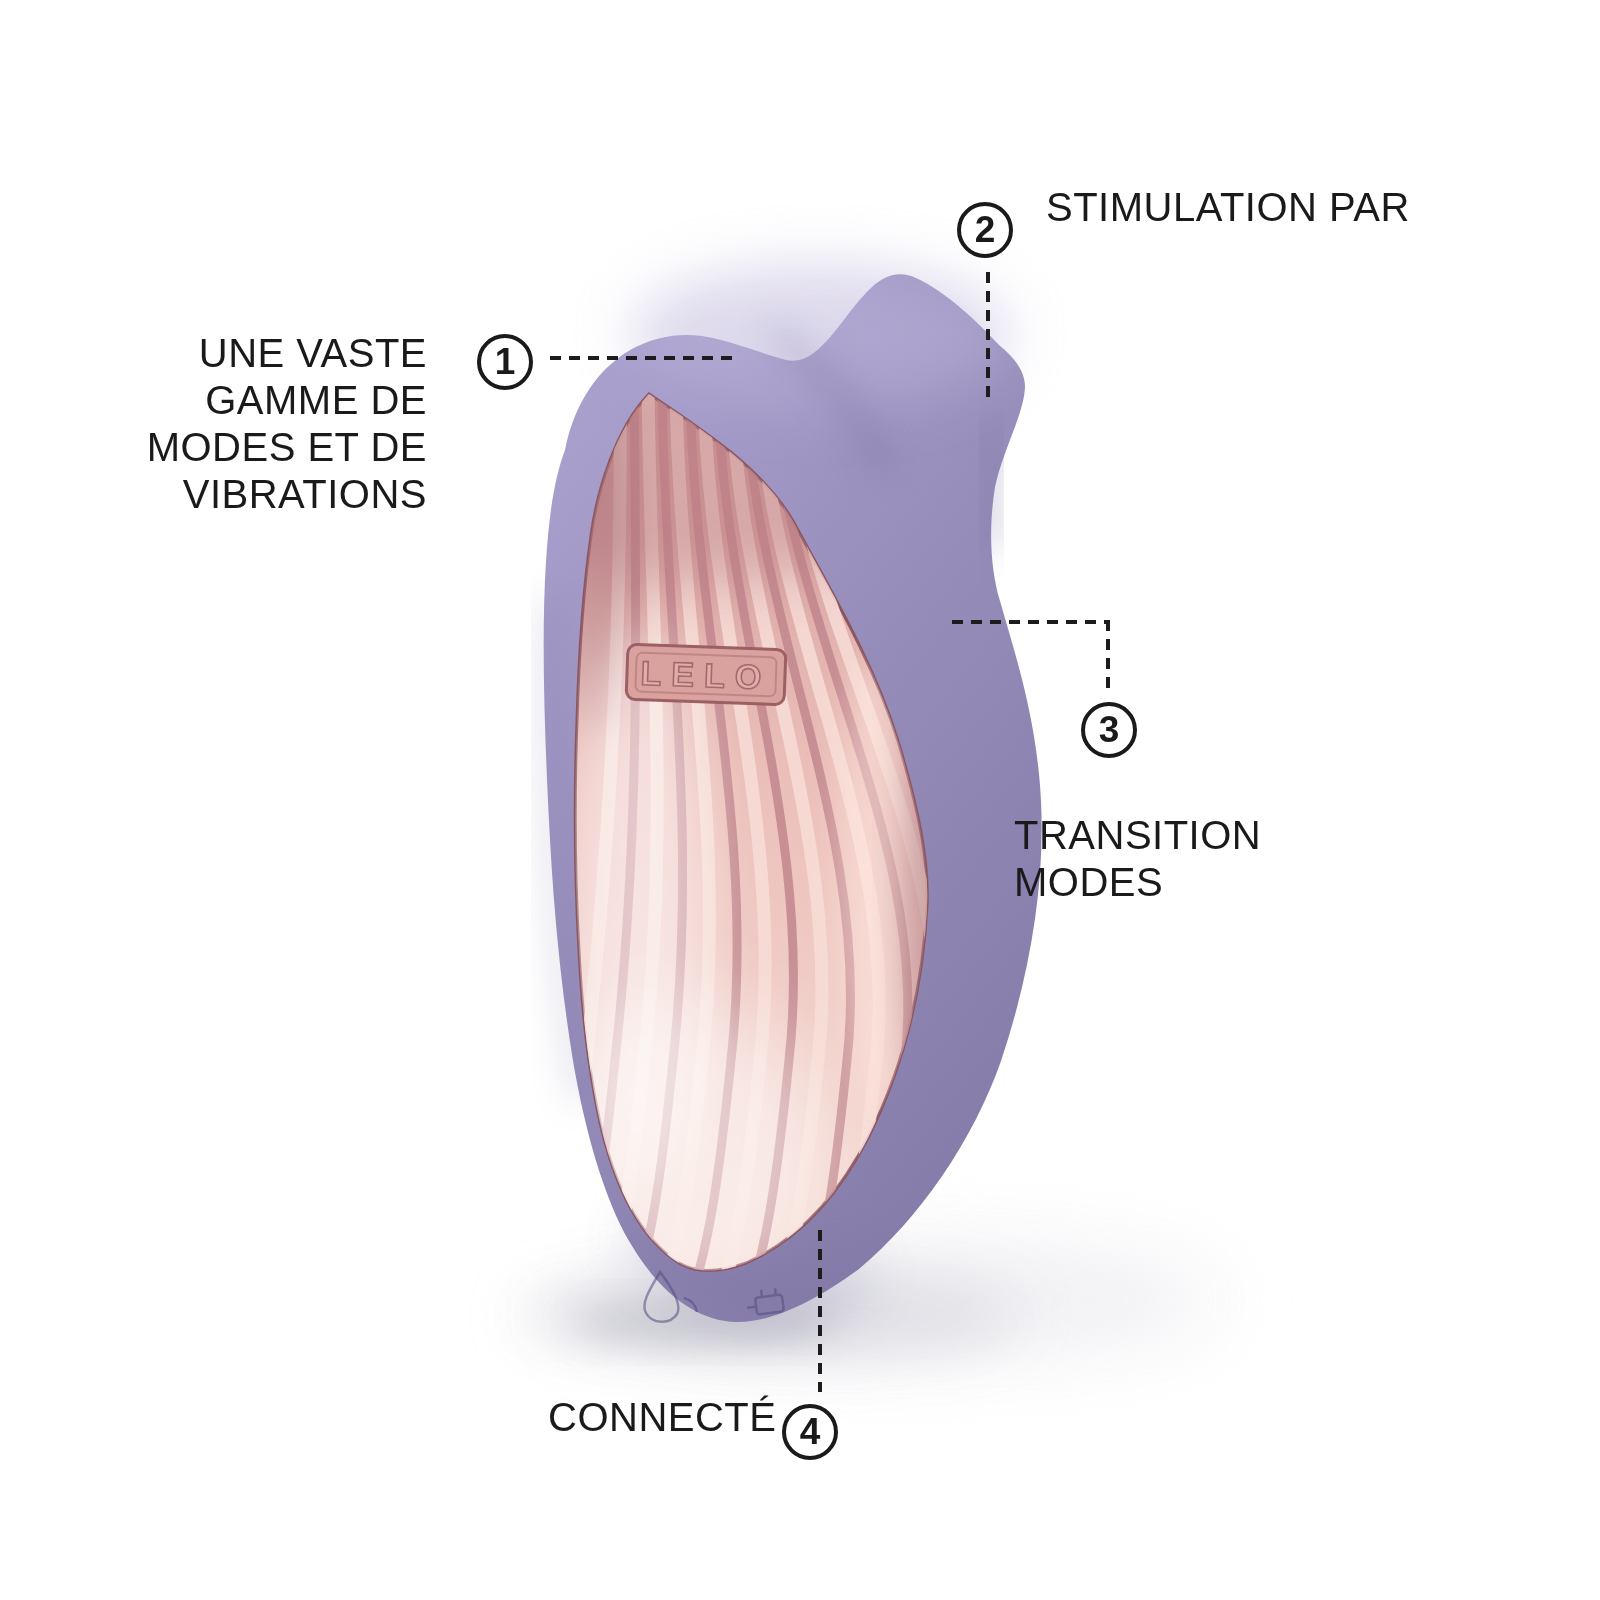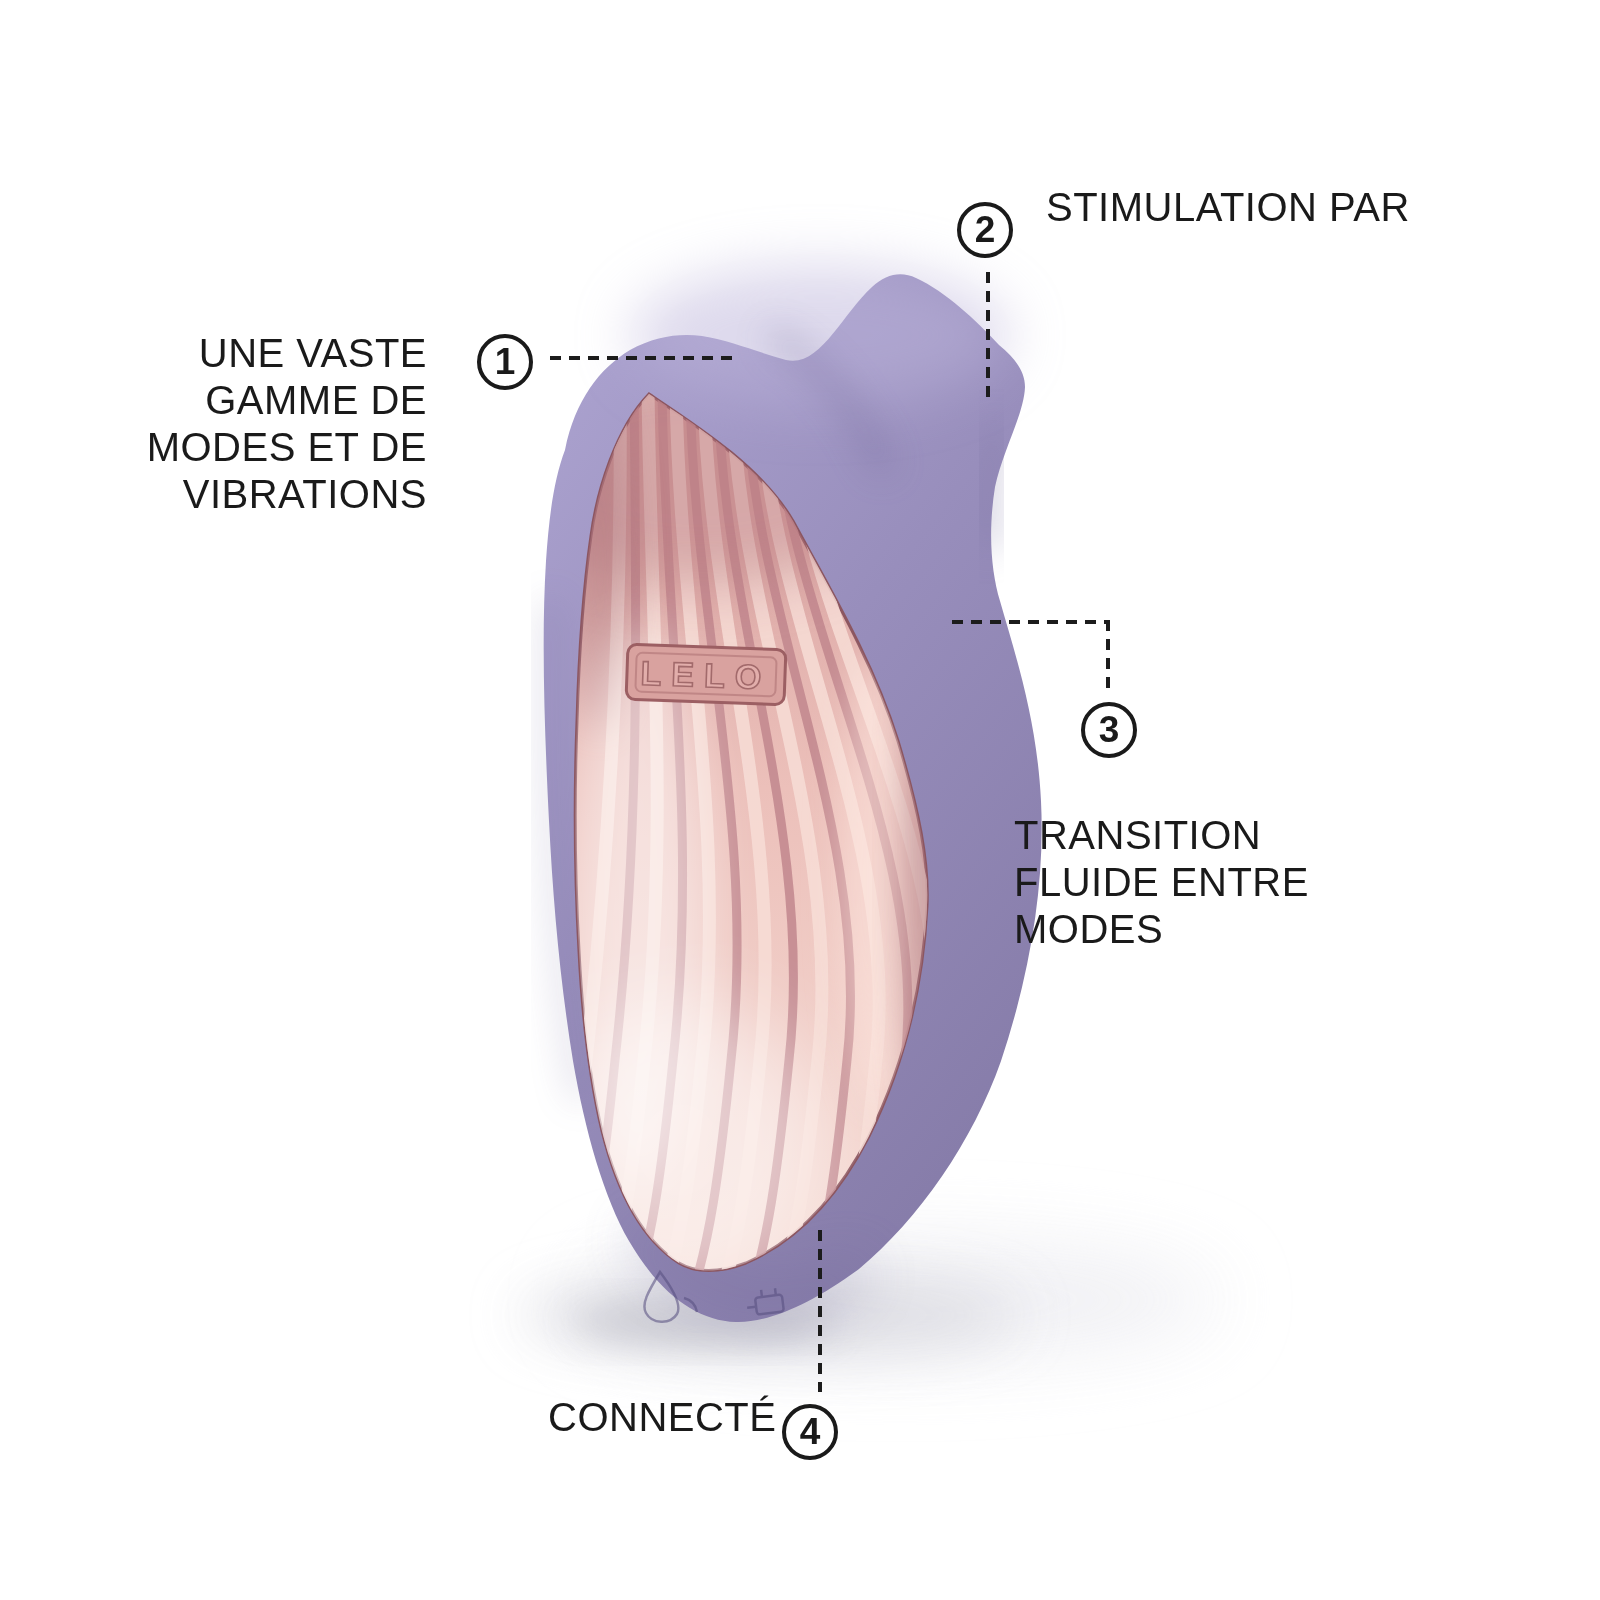--- a/index.html
+++ b/index.html
@@ -153,21 +153,20 @@
   <div class="label" style="left:1046px;top:184px;">
     <div>STIMULATION PAR</div>
   </div>
   <div class="badge" style="left:957px;top:202px;">
     <span>2</span>
   </div>
   <div class="dash-v" style="left:986px;top:272px;height:126px;"></div>
 
   <div class="label" style="left:1014px;top:776px;margin-top:36px;">
     <div>TRANSITION</div>
-    <div>FLUIDE ENTRE</div>
     <div>MODES</div>
   </div>
   <div class="badge" style="left:1081px;top:702px;">
     <span>3</span>
   </div>
   <div class="dash-h" style="left:952px;top:620px;width:158px;"></div>
   <div class="dash-v" style="left:1106px;top:620px;height:68px;"></div>
 
   <div class="label" style="left:548px;top:1394px;">
     <div>CONNECTÉ</div>

